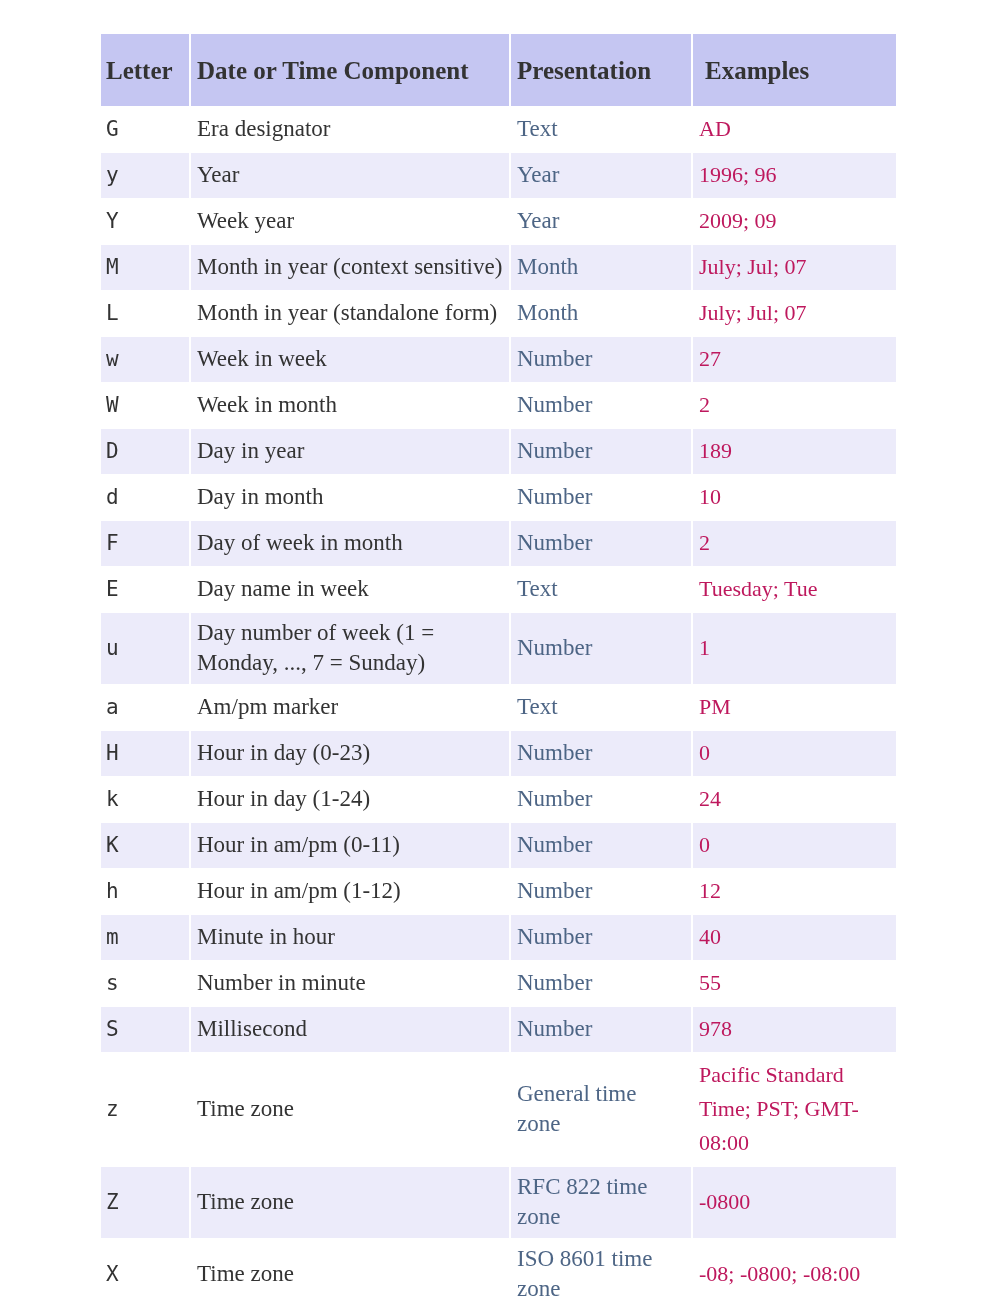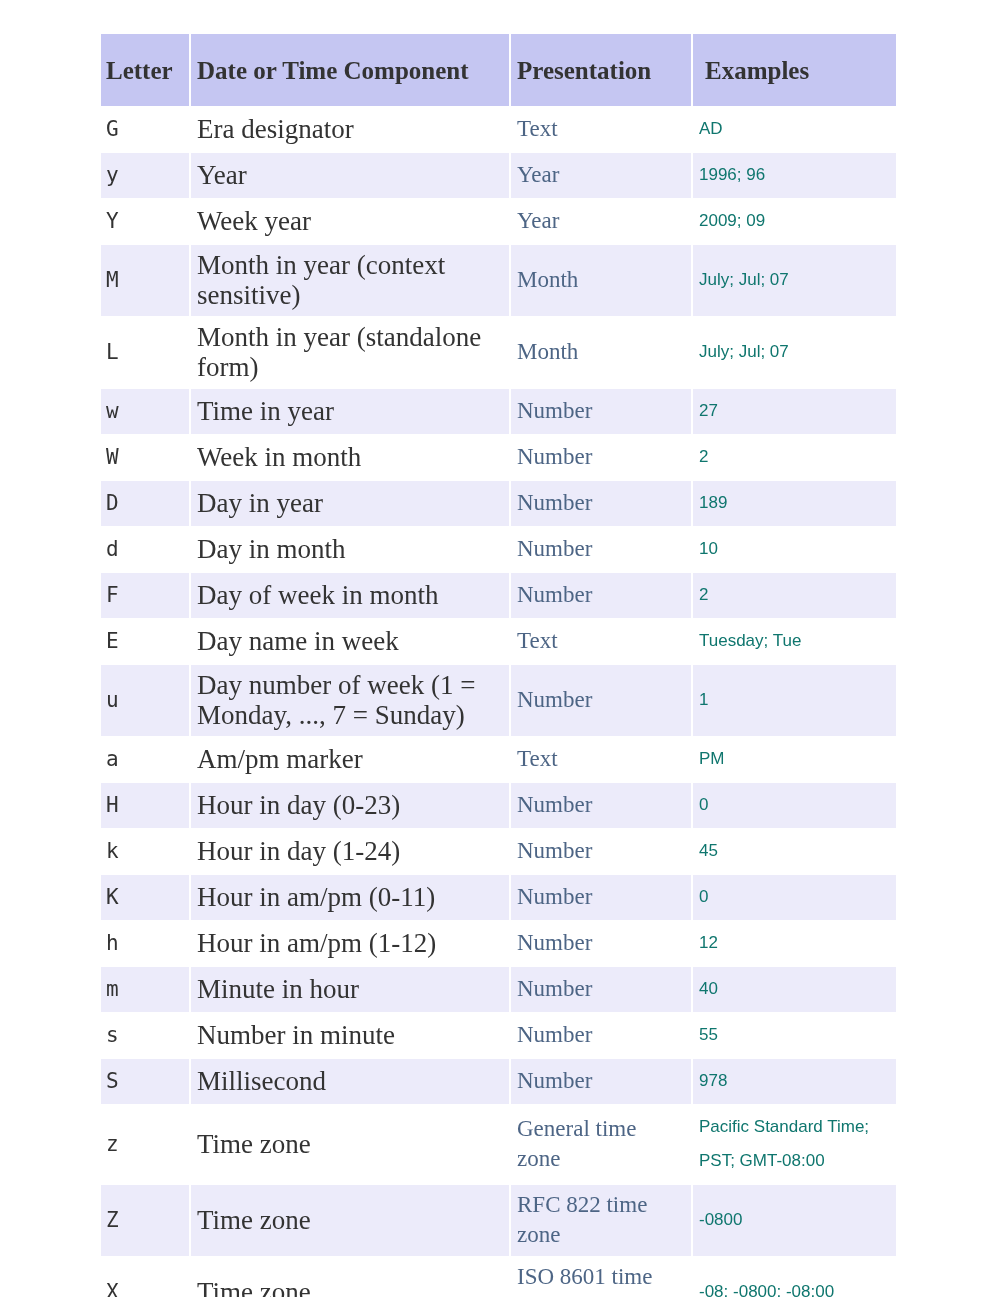--- a/index.html
+++ b/index.html
@@ -80,38 +80,38 @@
   td.cell-letter {
     font-family: "DejaVu Sans Mono", "Liberation Mono", monospace;
     font-size: 21px;
     line-height: 27px;
     color: #333333;
     padding-left: 5px;
   }
 
   td.cell-component {
     font-family: "Liberation Serif", "DejaVu Serif", serif;
-    font-size: 27px;
+    font-size: 23px;
     line-height: 30px;
     color: #333333;
   }
 
   td.cell-presentation {
     font-family: "Liberation Serif", "DejaVu Serif", serif;
     font-size: 23px;
     line-height: 30px;
     color: #4d6585;
     margin-top: 12px;
   }
 
   td.cell-examples {
-    font-family: Liberation Sans, sans-serif;
-    font-size: 17px;
+    font-family: Liberation Serif, serif;
+    font-size: 22px;
     line-height: 34px;
-    color: #0f766e;
+    color: #be185d;
     word-break: break-word;
   }
 </style>
 </head>
 <body>
 
 <div class="page">
   <div class="pattern-table-wrap">
     <table class="pattern-table">
       <colgroup>
@@ -154,21 +154,21 @@
             <td class="cell-examples">July; Jul; 07</td>
           </tr>
           <tr>
             <td class="cell-letter">L</td>
             <td class="cell-component">Month in year (standalone form)</td>
             <td class="cell-presentation">Month</td>
             <td class="cell-examples">July; Jul; 07</td>
           </tr>
           <tr class="alt">
             <td class="cell-letter">w</td>
-            <td class="cell-component">Time in year</td>
+            <td class="cell-component">Week in week</td>
             <td class="cell-presentation">Number</td>
             <td class="cell-examples">27</td>
           </tr>
           <tr>
             <td class="cell-letter">W</td>
             <td class="cell-component">Week in month</td>
             <td class="cell-presentation">Number</td>
             <td class="cell-examples">2</td>
           </tr>
           <tr class="alt">
@@ -210,21 +210,21 @@
           <tr class="alt">
             <td class="cell-letter">H</td>
             <td class="cell-component">Hour in day (0-23)</td>
             <td class="cell-presentation">Number</td>
             <td class="cell-examples">0</td>
           </tr>
           <tr>
             <td class="cell-letter">k</td>
             <td class="cell-component">Hour in day (1-24)</td>
             <td class="cell-presentation">Number</td>
-            <td class="cell-examples">45</td>
+            <td class="cell-examples">24</td>
           </tr>
           <tr class="alt">
             <td class="cell-letter">K</td>
             <td class="cell-component">Hour in am/pm (0-11)</td>
             <td class="cell-presentation">Number</td>
             <td class="cell-examples">0</td>
           </tr>
           <tr>
             <td class="cell-letter">h</td>
             <td class="cell-component">Hour in am/pm (1-12)</td>

